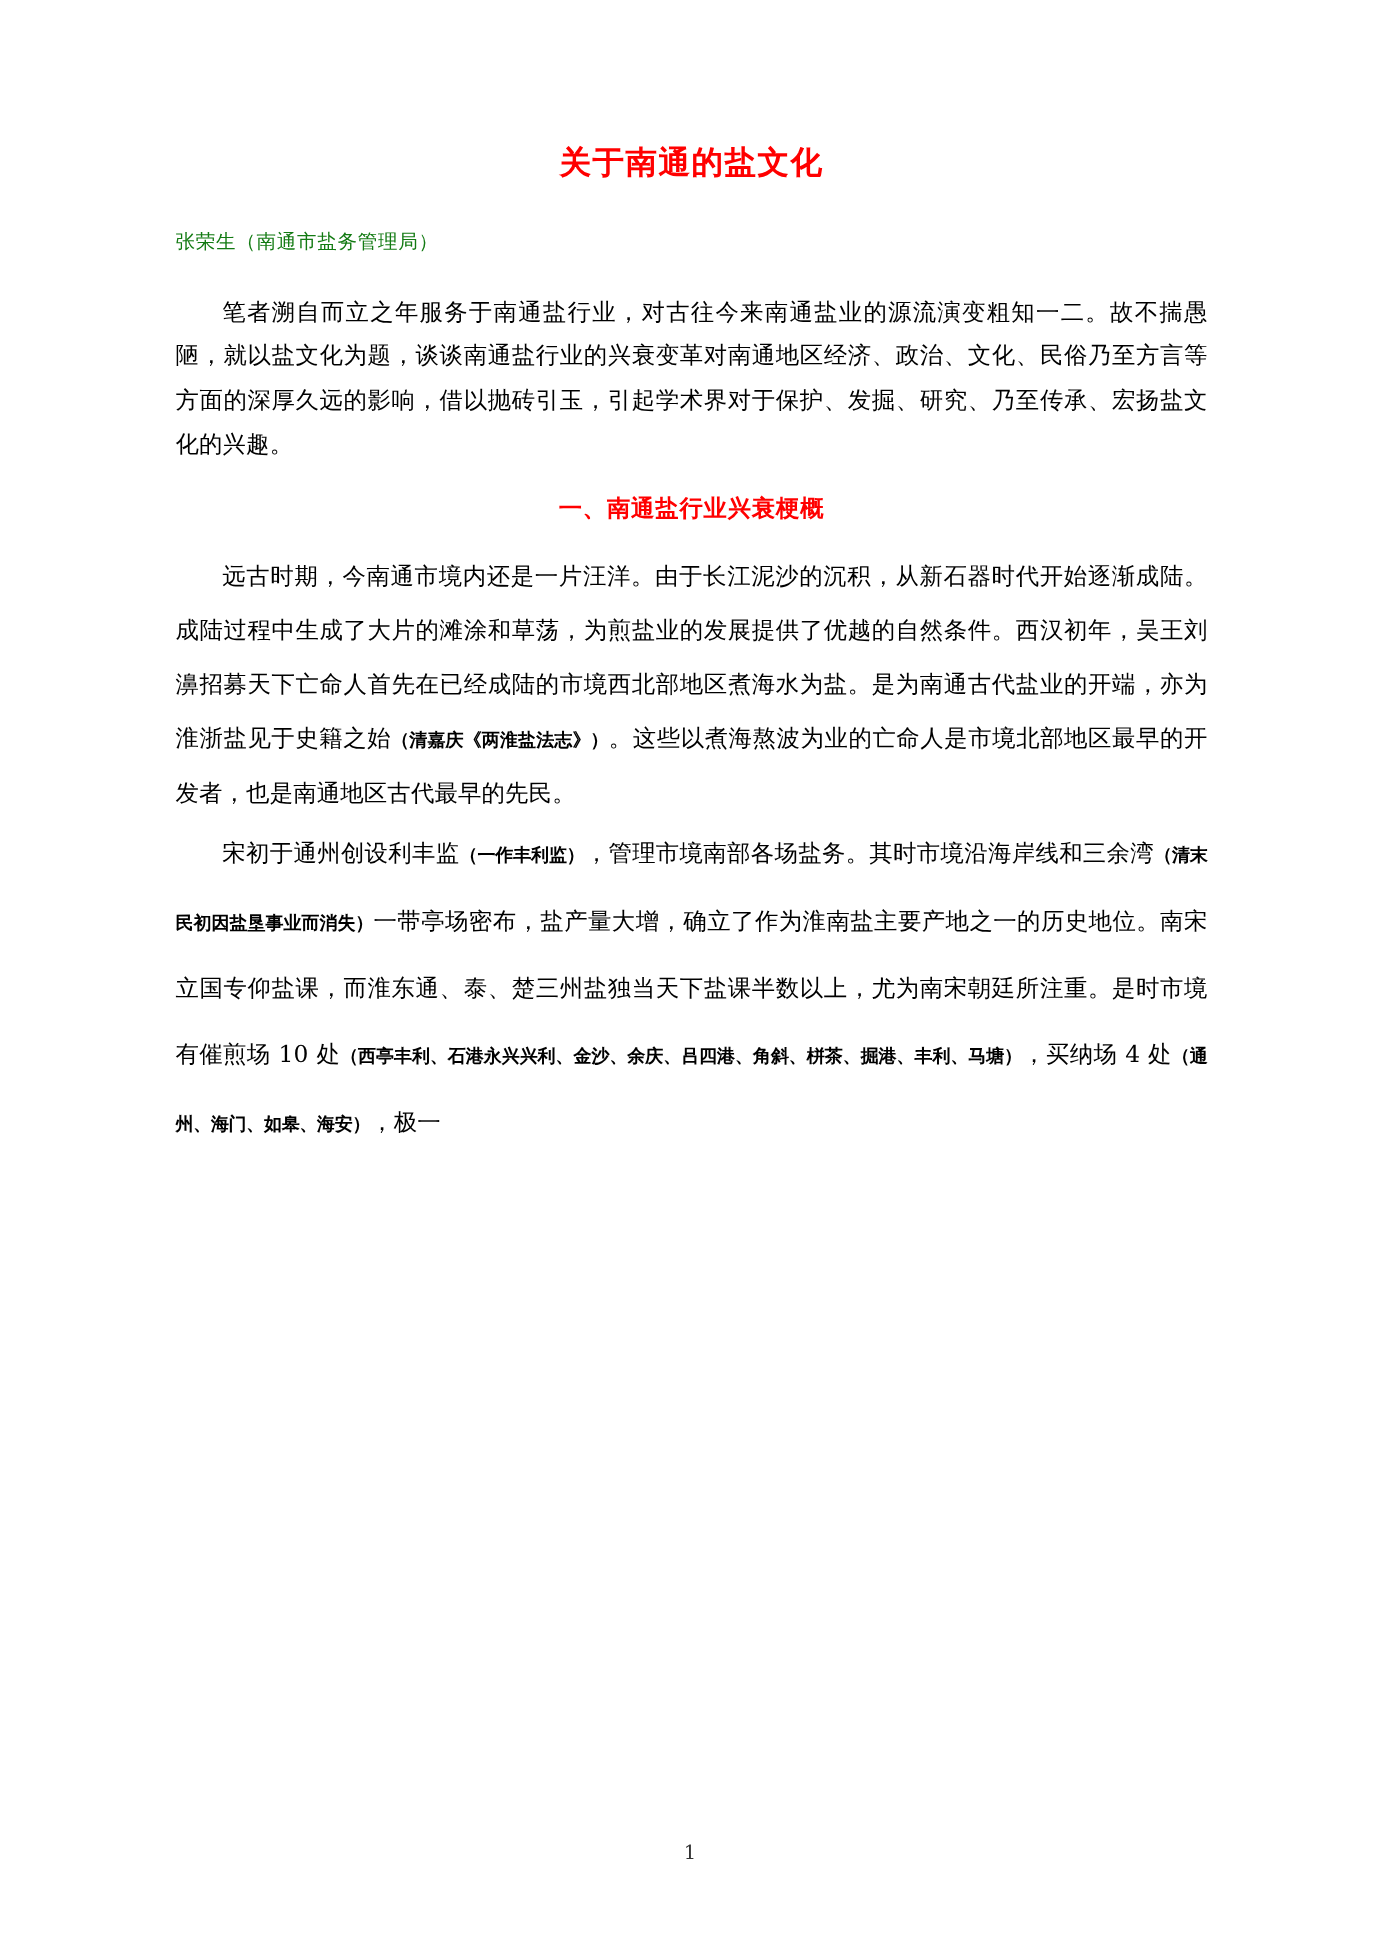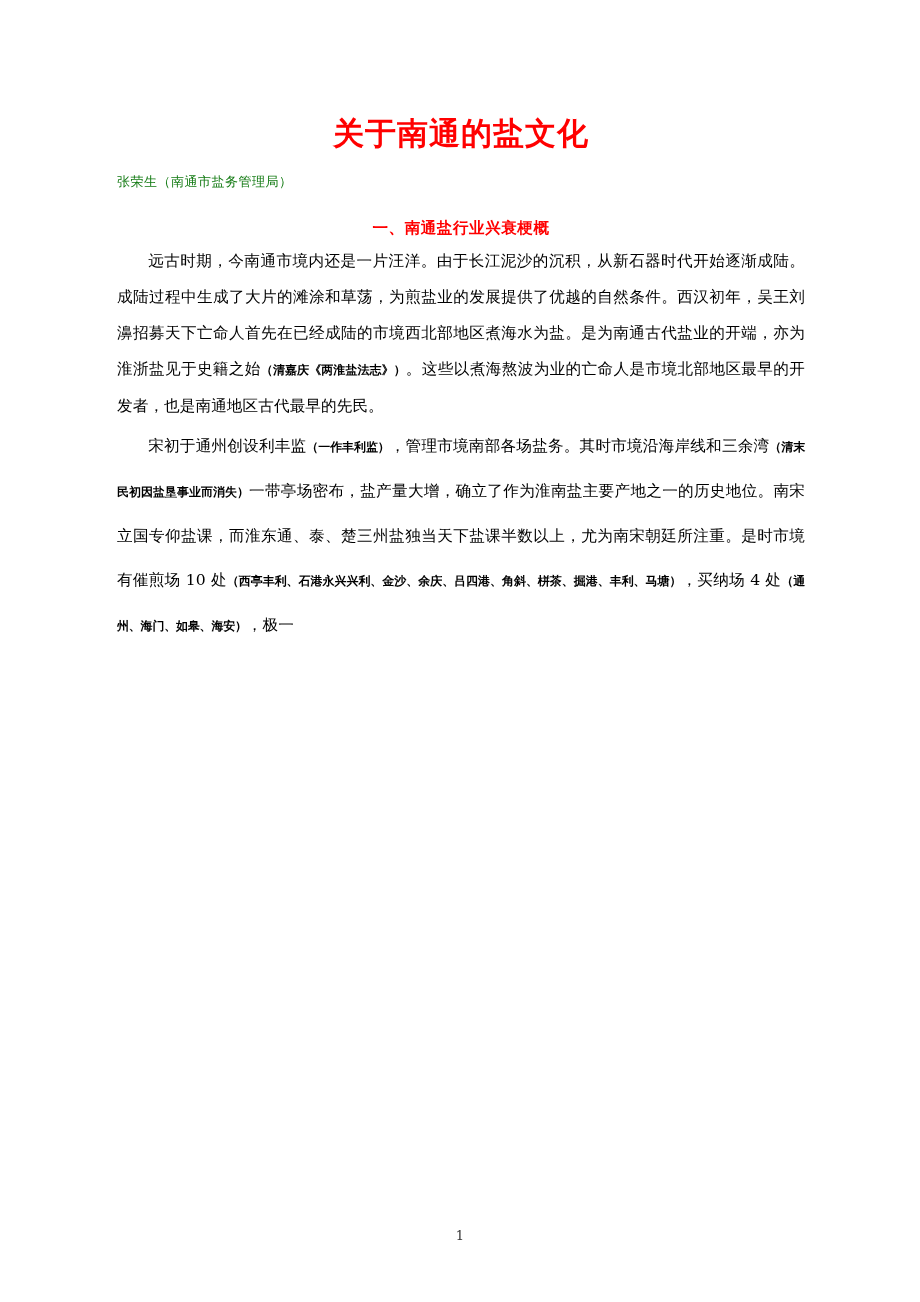--- a/index.html
+++ b/index.html
@@ -24,45 +24,45 @@
   }
   .content {
     position: absolute;
     left: 117px;
     top: 0;
     width: 688px;
   }
 
   
   .doc-title {
-    margin: 1px;
-    padding-top: 115px;
+    margin: 13px;
+    padding-top: 83px;
     text-align: center;
     font-family: "DejaVu Serif", "Liberation Serif", serif;
     font-weight: bold;
-    font-size: 31px;
+    font-size: 21px;
     line-height: 1.15;
     letter-spacing: 1px;
     color: #ff0000;
   }
   .byline {
     margin: 0;
     padding-top: 21px;
     text-align: left;
     font-family: "DejaVu Sans", "Liberation Sans", sans-serif;
     font-weight: normal;
     font-size: 13px;
     line-height: 1.2;
     letter-spacing: 0.5px;
     color: #127a12;
   }
 
   
   .section-heading {
-    margin: 0;
+    margin: 12px;
     text-align: center;
     font-family: "DejaVu Sans", "Liberation Sans", sans-serif;
     font-weight: bold;
     font-size: 15.5px;
     line-height: 30px;
     letter-spacing: 0.6px;
     color: #ff0000;
   }
 
   
@@ -114,20 +114,21 @@
 
   <div class="content">
 
     <h1 class="doc-title">关于南通的盐文化</h1>
 
     <div class="byline">张荣生（南通市盐务管理局）</div>
 
     <div class="body-block">
 
 
+      <p class="para">笔者溯自而立之年服务于南通盐行业，对古往今来南通盐业的源流演变粗知一二。故不揣愚陋，就以盐文化为题，谈谈南通盐行业的兴衰变革对南通地区经济、政治、文化、民俗乃至方言等方面的深厚久远的影响，借以抛砖引玉，引起学术界对于保护、发掘、研究、乃至传承、宏扬盐文化的兴趣。</p>
 
       <h2 class="section-heading">一、南通盐行业兴衰梗概</h2>
 
       <p class="para semi"><span>远古时期，今南通市境内还是一片汪洋。由于长江泥沙的沉积，从新石器时代开始逐渐成陆。成陆过程中生成了大片的滩涂和草荡，为煎盐业的发展提供了优越的自然条件。西汉初年，吴王刘濞招募天下亡命人首先在已经成陆的市境西北部地区煮海水为盐。是为南通古代盐业的开端，亦为淮浙盐见于史籍之始</span><span class="cite">（清嘉庆《两淮盐法志》）</span><span>。这些以煮海熬波为业的亡命人是市境北部地区最早的开发者，也是南通地区古代最早的先民。</span></p>
 
 
 
       <p class="para loose"><span>宋初于通州创设利丰监</span><span class="cite">（一作丰利监）</span><span>，管理市境南部各场盐务。其时市境沿海岸线和三余湾</span><span class="cite">（清末民初因盐垦事业而消失）</span><span>一带亭场密布，盐产量大增，确立了作为淮南盐主要产地之一的历史地位。南宋立国专仰盐课，而淮东通、泰、楚三州盐独当天下盐课半数以上，尤为南宋朝廷所注重。是时市境有催煎场 10 处</span><span class="cite">（西亭丰利、石港永兴兴利、金沙、余庆、吕四港、角斜、栟茶、掘港、丰利、马塘）</span><span>，买纳场 4 处</span><span class="cite">（通州、海门、如皋、海安）</span><span>，极一</span></p>
 
     </div>

